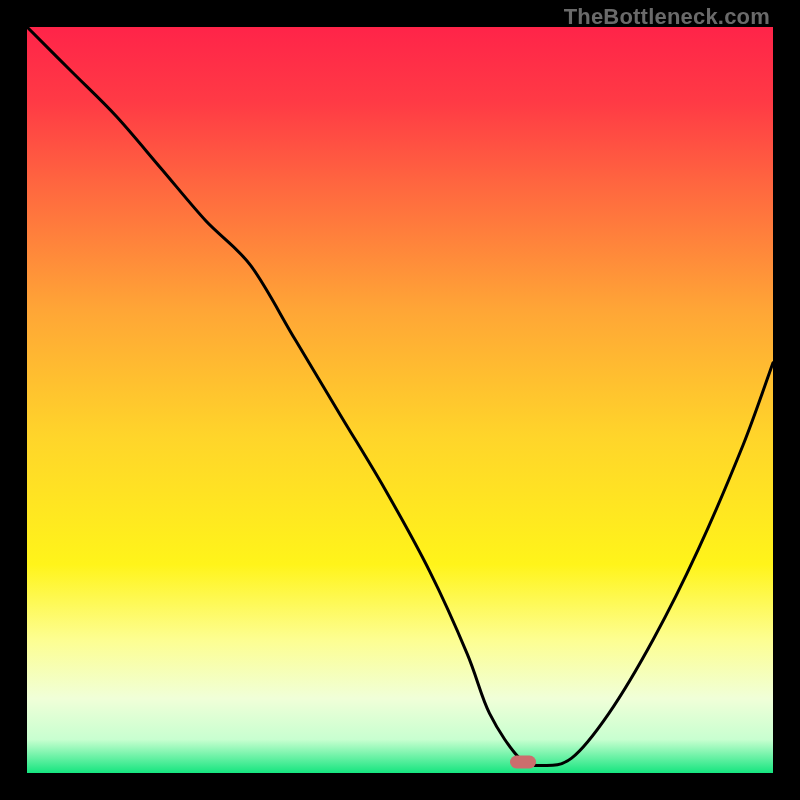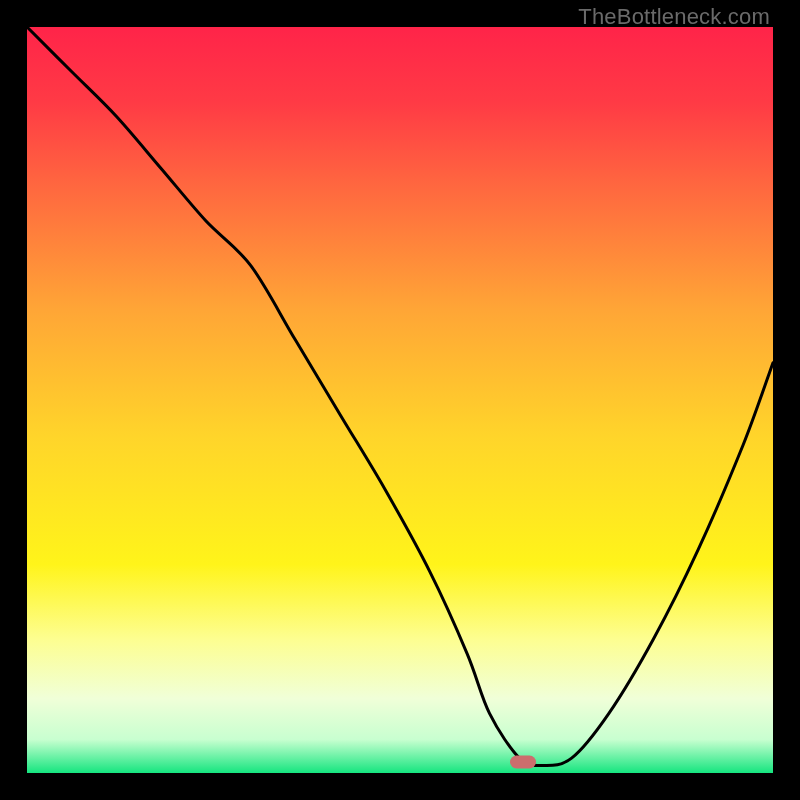--- a/index.html
+++ b/index.html
@@ -31,21 +31,21 @@
   .curve-svg {
     position: absolute;
     inset: 0;
   }
   .watermark {
     position: absolute;
     top: 4px;
     right: 30px;
     font-family: Arial, Helvetica, sans-serif;
     font-size: 22px;
-    font-weight: 400;
+    font-weight: 700;
     color: #6a6a6a;
     letter-spacing: 0.2px;
     user-select: none;
   }
   .marker {
     position: absolute;
     width: 26px;
     height: 13px;
     border-radius: 7px;
     background: #cc6e6d;

